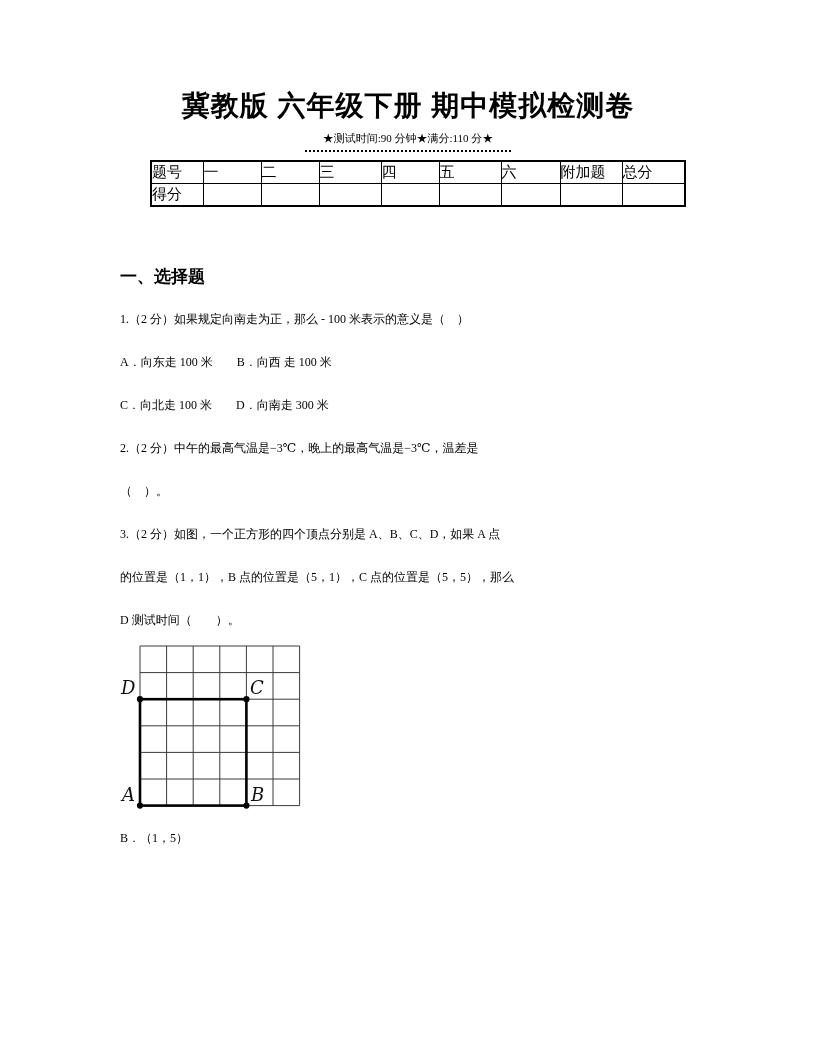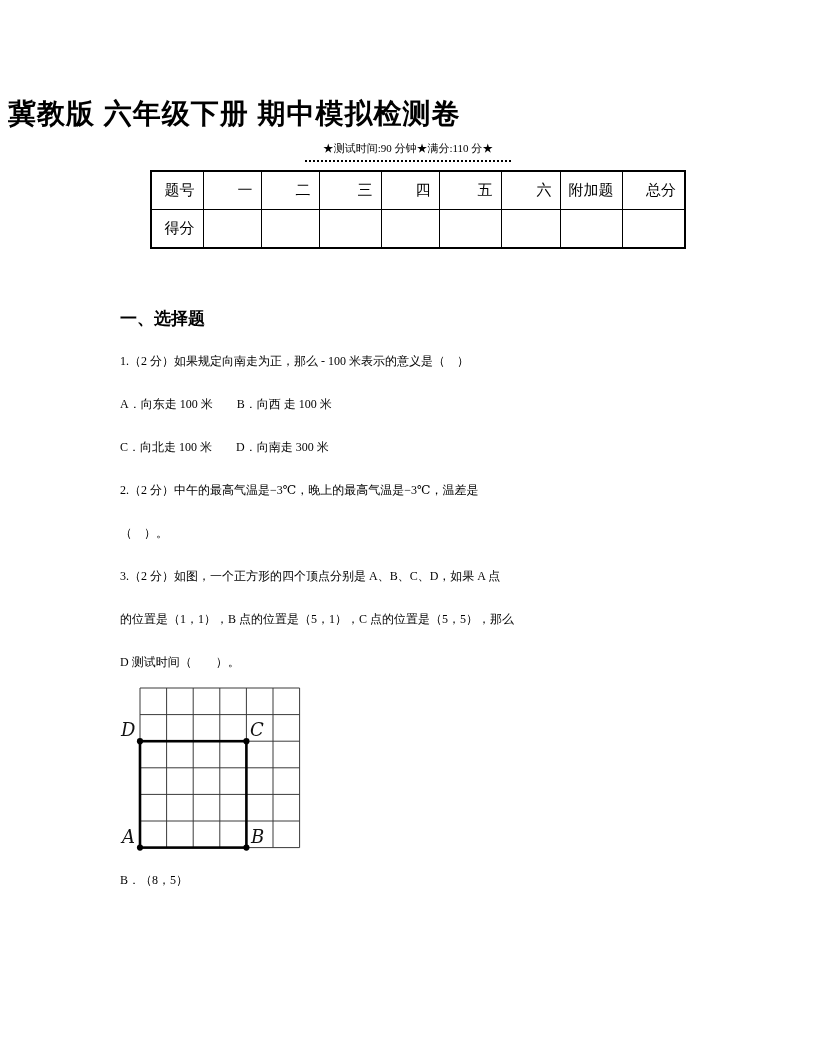--- a/index.html
+++ b/index.html
@@ -14,23 +14,23 @@
     color: #000;
     font-family: "Liberation Serif", "DejaVu Serif", serif;
   }
   .page {
     position: relative;
     width: 816px;
     height: 1056px;
     background: #ffffff;
   }
   .title {
-    margin: 8px;
+    margin: 0;
     padding-top: 90px;
-    text-align: left;
+    text-align: center;
     font-family: "Liberation Sans", "DejaVu Sans", sans-serif;
     font-weight: bold;
     font-size: 28px;
     line-height: 32px;
     letter-spacing: 1px;
   }
   .subtitle-wrap {
     text-align: center;
     margin-top: 6px;
   }
@@ -43,25 +43,25 @@
   }
   table.score-table {
     border-collapse: collapse;
     table-layout: fixed;
     margin: 8px 0 0 150px;
     width: 534px;
     border: 2px solid #000;
   }
   table.score-table td {
     border: 1px solid #000;
-    text-align: right;
+    text-align: left;
     vertical-align: middle;
     font-size: 15px;
     height: 21px;
-    padding: 8px;
+    padding: 0;
     overflow: hidden;
   }
   .content {
     margin-top: 48px;
     padding-left: 120px;
     padding-right: 110px;
   }
   .line {
     height: 43px;
     line-height: 43px;
@@ -173,16 +173,16 @@
           <circle cx="20" cy="163.6" r="3.1"></circle>
           <circle cx="126.4" cy="163.6" r="3.1"></circle>
         </g>
         <text class="grid-label" x="1" y="52">D</text>
         <text class="grid-label" x="130" y="52">C</text>
         <text class="grid-label" x="2" y="158.5">A</text>
         <text class="grid-label" x="131" y="158.5">B</text>
       </svg>
     </div>
 
-    <div class="line">B．（8，5）</div>
+    <div class="line">B．（1，5）</div>
 
   </div>
 </div>
 
 </body></html>

